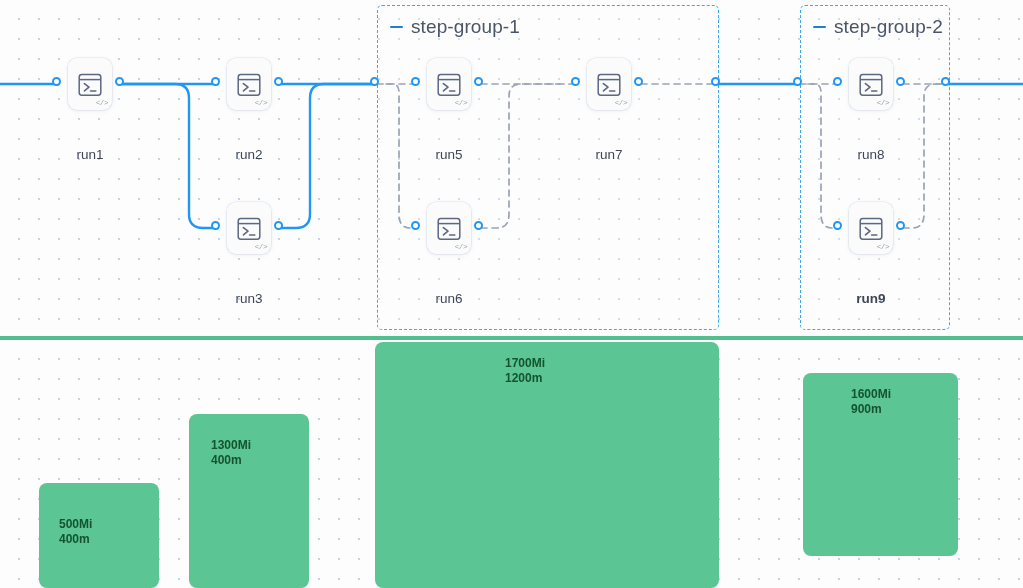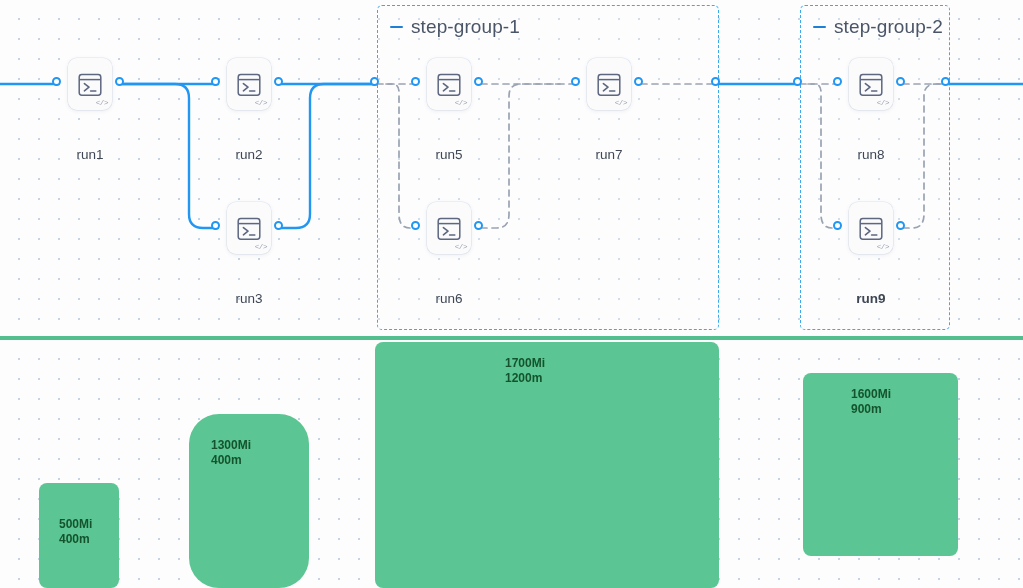--- a/index.html
+++ b/index.html
@@ -277,24 +277,24 @@
       <div class="port" style="left: 833.2px; top: 77.2px; border-color: rgb(33, 150, 243);"></div>
       <div class="port" style="left: 896.2px; top: 77.2px; border-color: rgb(33, 150, 243);"></div>
       <div class="port" style="left: 833.2px; top: 221.2px; border-color: rgb(33, 150, 243);"></div>
       <div class="port" style="left: 896.2px; top: 221.2px; border-color: rgb(33, 150, 243);"></div>
       <div class="port" style="left: 941.2px; top: 77.2px; border-color: rgb(33, 150, 243);"></div>
     </div>
 
   <div id="divider" style="top: 336px; height: 4px; background: rgb(84, 191, 142);"></div>
 
   <div id="block-layer">
-      <div class="res-block" style="left: 39px; top: 483px; width: 80px; height: 105px; background: rgb(91, 198, 147);">
+      <div class="res-block" style="left: 39px; top: 483px; width: 120px; height: 105px; background: rgb(91, 198, 147);">
         <div class="res-text" style="top: 34px; left: 20px;"><div>500Mi</div><div>400m</div></div>
       </div>
-      <div class="res-block" style="left: 189px; top: 414px; width: 120px; height: 174px; background: rgb(91, 198, 147); border-radius: 30px;">
+      <div class="res-block" style="left: 189px; top: 414px; width: 120px; height: 174px; background: rgb(91, 198, 147);">
         <div class="res-text" style="top: 24px; left: 22px;"><div>1300Mi</div><div>400m</div></div>
       </div>
       <div class="res-block" style="left: 375px; top: 342px; width: 344px; height: 246px; background: rgb(91, 198, 147);">
         <div class="res-text" style="left: 130px;"><div>1700Mi</div><div>1200m</div></div>
       </div>
       <div class="res-block" style="left: 803px; top: 373px; width: 155px; height: 183px; background: rgb(91, 198, 147);">
         <div class="res-text" style="left: 48px;"><div>1600Mi</div><div>900m</div></div>
       </div>
     </div>
 

